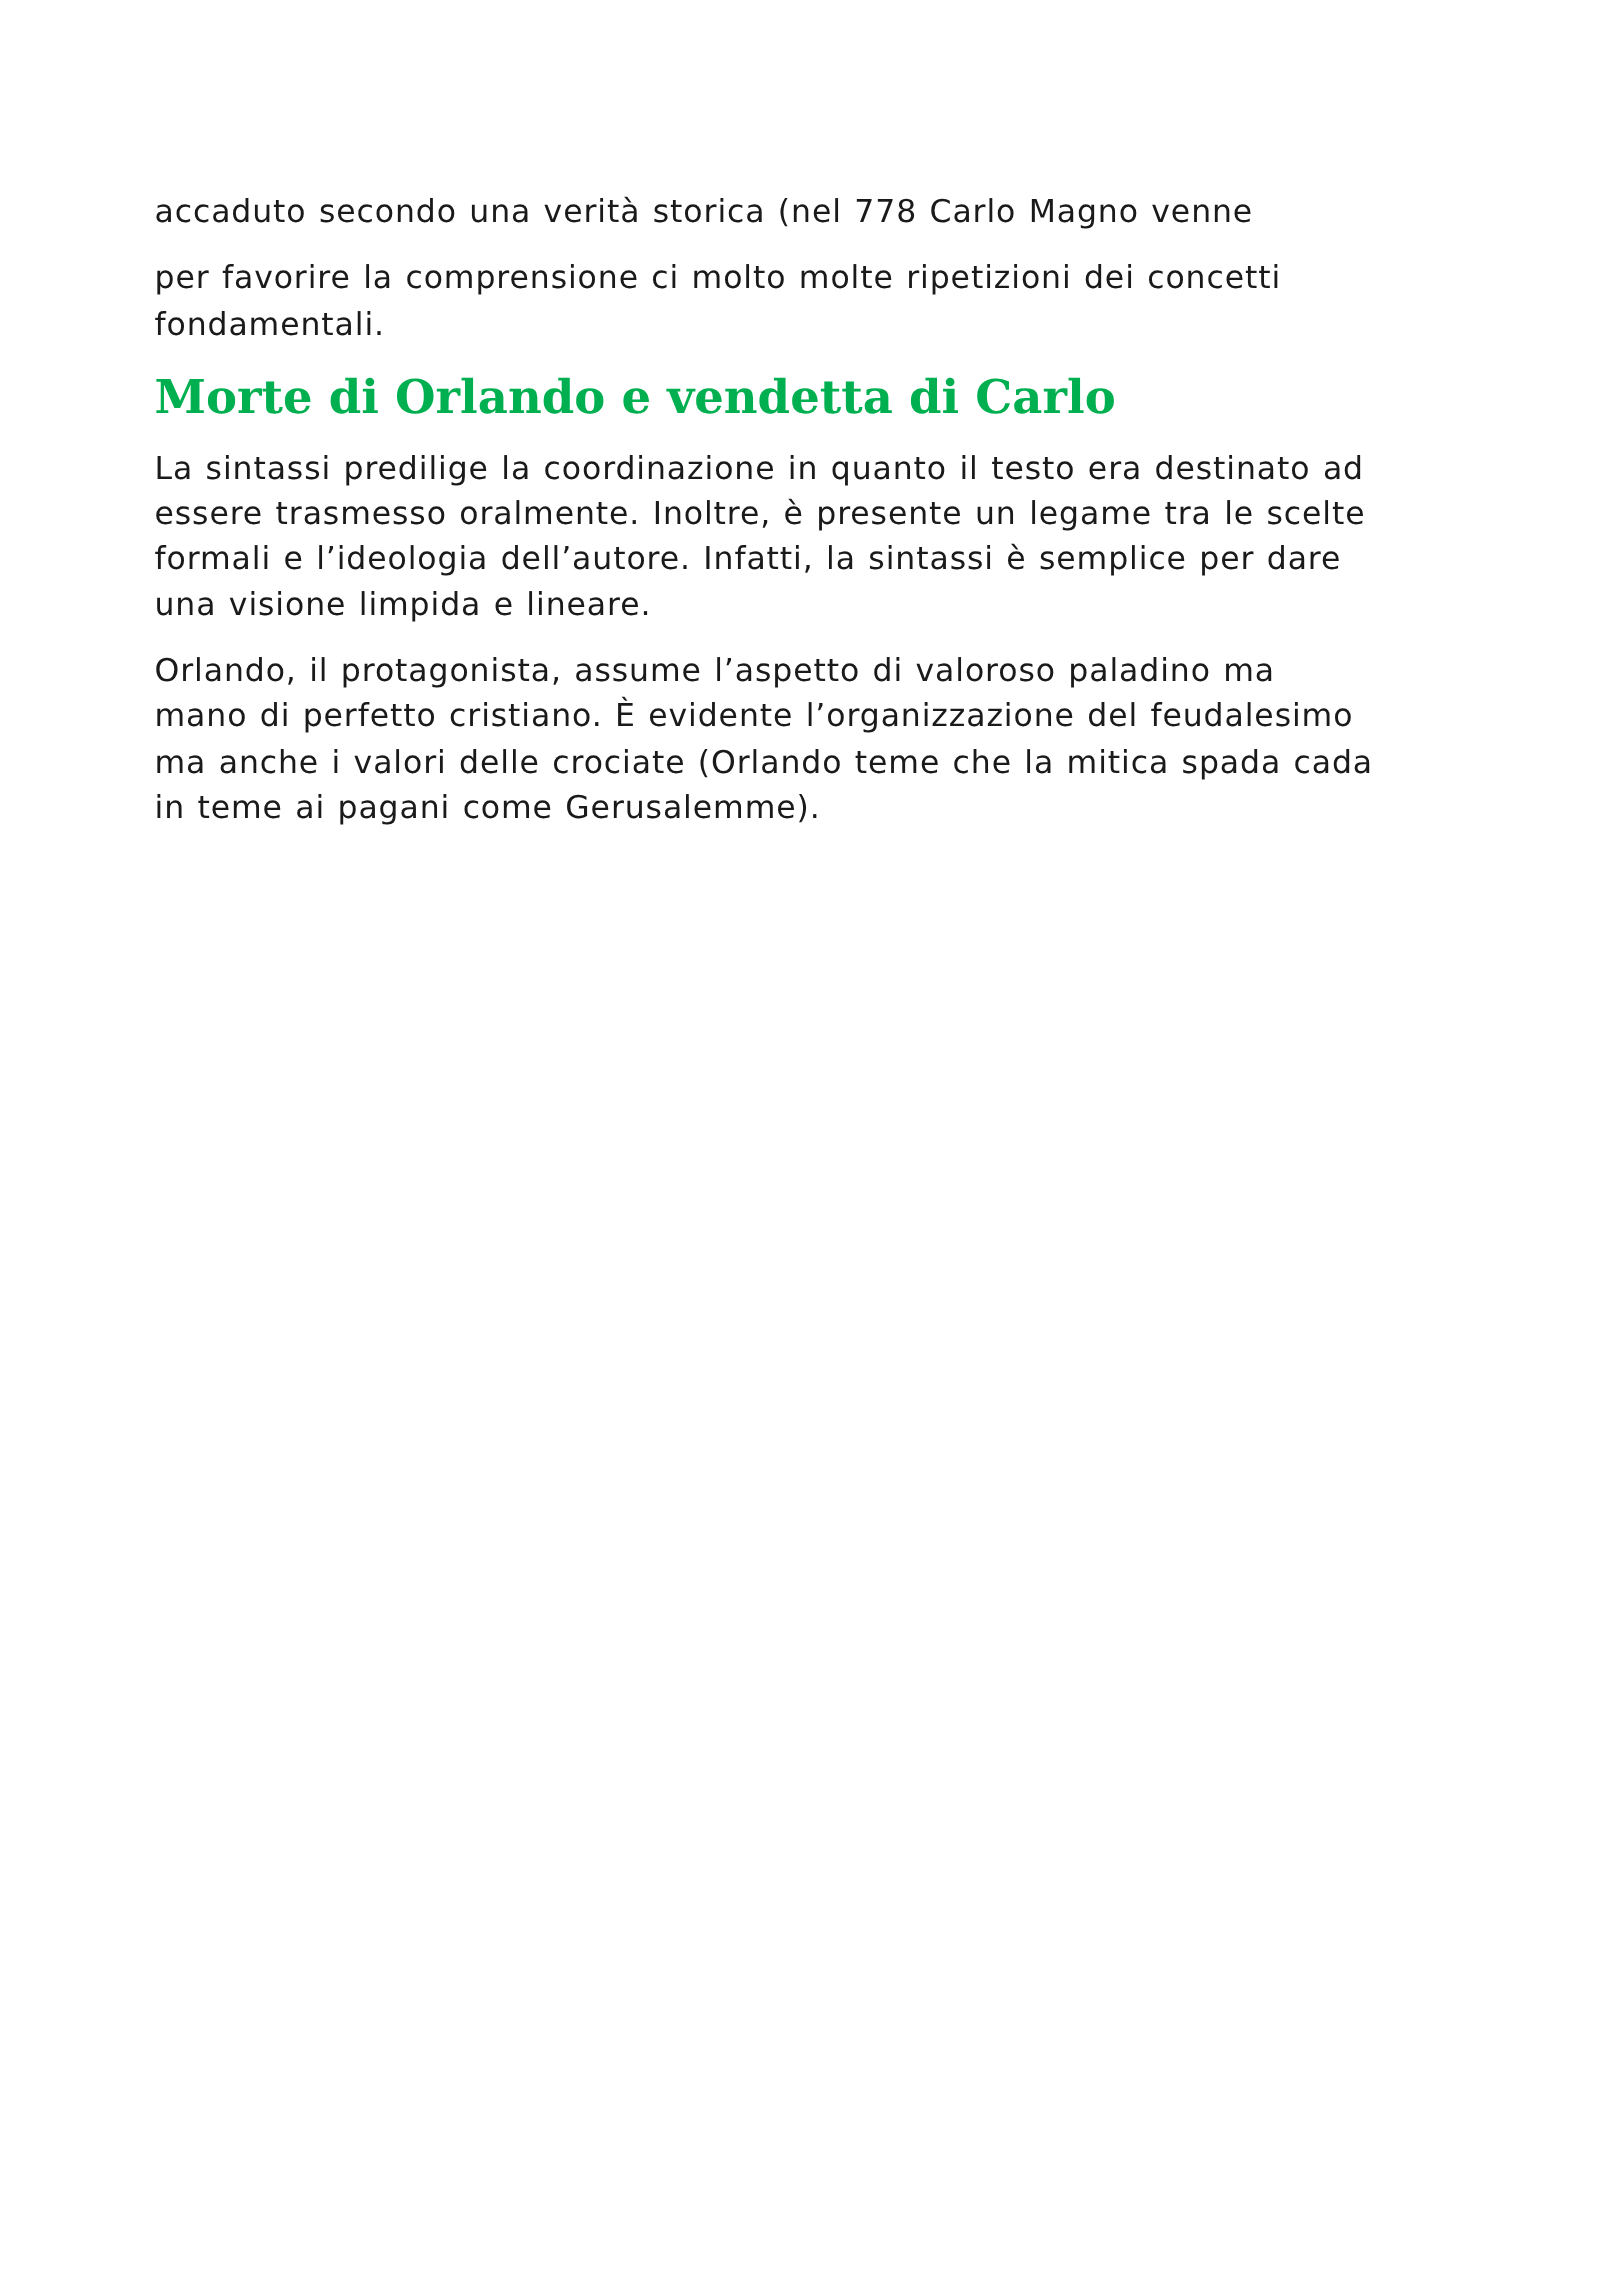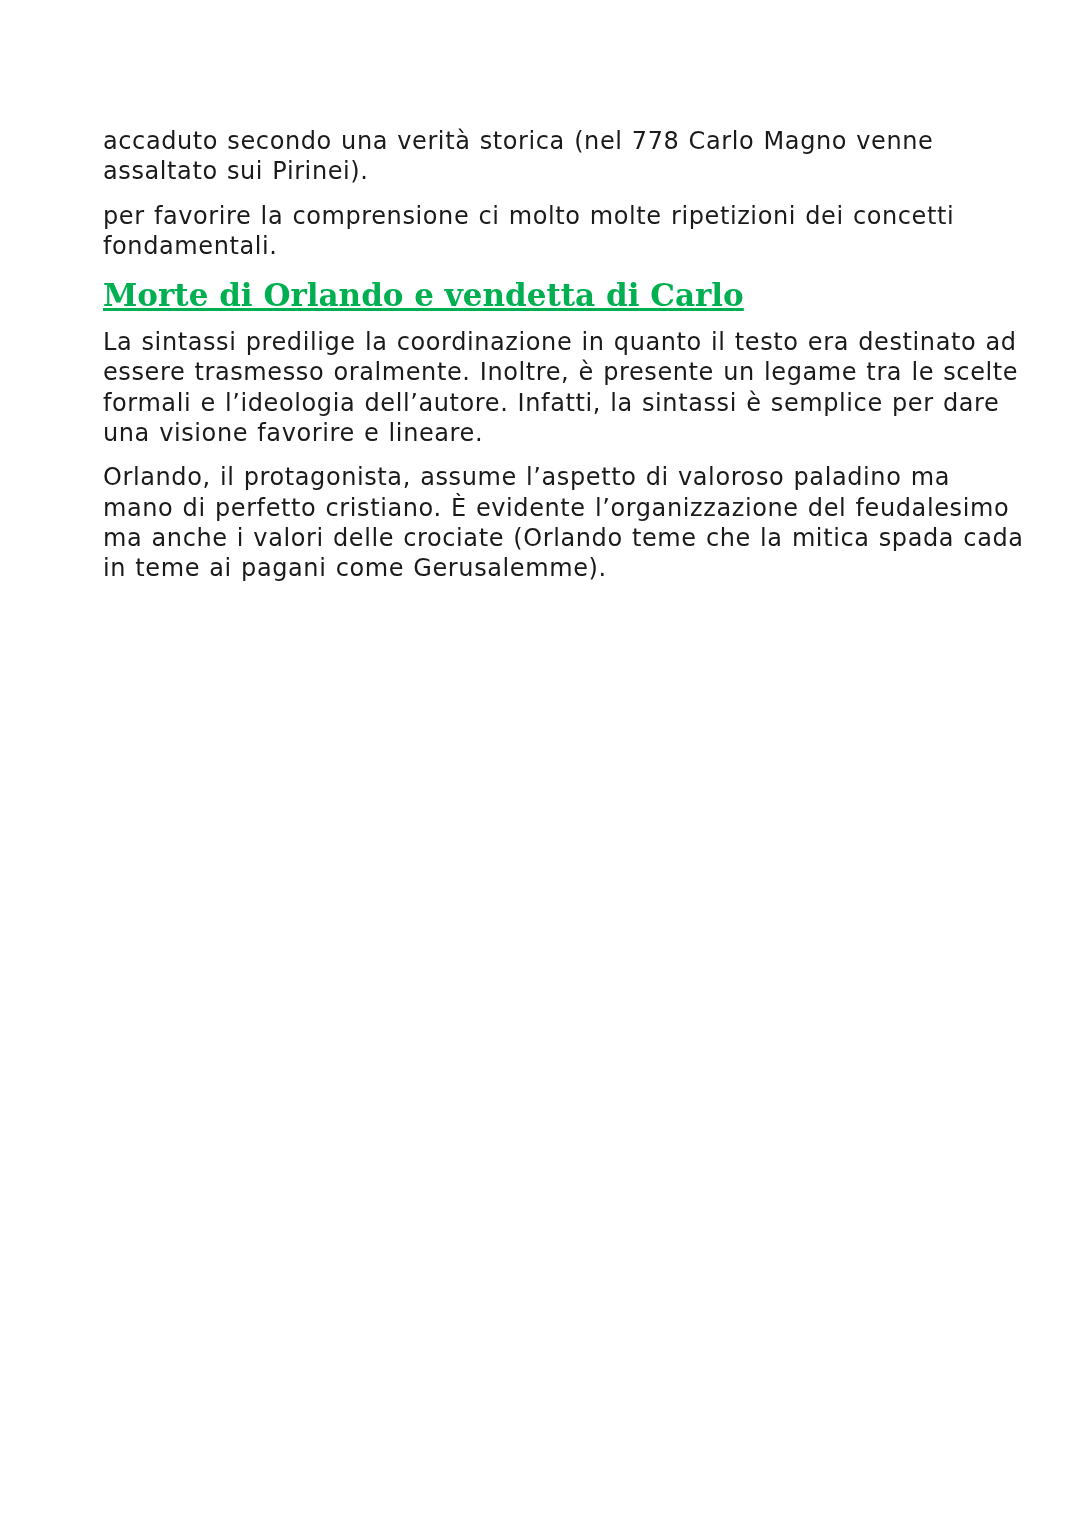--- a/index.html
+++ b/index.html
@@ -14,65 +14,63 @@
       overflow: hidden;
     }
     .page {
       position: absolute;
       left: 103px;
       top: 126px;
       width: 880px;
     }
     .para {
       font-family: "DejaVu Sans", sans-serif;
-      font-size: 24px;
+      font-size: 21px;
       line-height: 30.3px;
       color: #1a1a1a;
       margin: 0 0 14px 0;
       letter-spacing: 0.6px;
       word-spacing: 1px;
     }
     .line {
       display: block;
       white-space: nowrap;
     }
     .heading {
       font-family: "DejaVu Serif", serif;
       font-weight: bold;
       font-size: 31px;
       line-height: 40px;
       color: #00b050;
       margin: 10px 0 12px 0;
       letter-spacing: 0px;
       white-space: nowrap;
-      text-decoration: underline;
     }
   </style>
 </head>
 <body>
 
 <div class="page">
 
   <p class="para">
     <span class="line">accaduto secondo una verità storica (nel 778 Carlo Magno venne</span>
-    <span class="line">assaltato sui Pirinei).</span>
   </p>
 
   <p class="para">
     <span class="line">per favorire la comprensione ci molto molte ripetizioni dei concetti</span>
     <span class="line">fondamentali.</span>
   </p>
 
   <h2 class="heading">Morte di Orlando e vendetta di Carlo</h2>
 
   <p class="para">
     <span class="line">La sintassi predilige la coordinazione in quanto il testo era destinato ad</span>
     <span class="line">essere trasmesso oralmente. Inoltre, è presente un legame tra le scelte</span>
     <span class="line">formali e l’ideologia dell’autore. Infatti, la sintassi è semplice per dare</span>
-    <span class="line">una visione favorire e lineare.</span>
+    <span class="line">una visione limpida e lineare.</span>
   </p>
 
   <p class="para">
     <span class="line">Orlando, il protagonista, assume l’aspetto di valoroso paladino ma</span>
     <span class="line">mano di perfetto cristiano. È evidente l’organizzazione del feudalesimo</span>
     <span class="line">ma anche i valori delle crociate (Orlando teme che la mitica spada cada</span>
     <span class="line">in teme ai pagani come Gerusalemme).</span>
   </p>
 
 </div>

